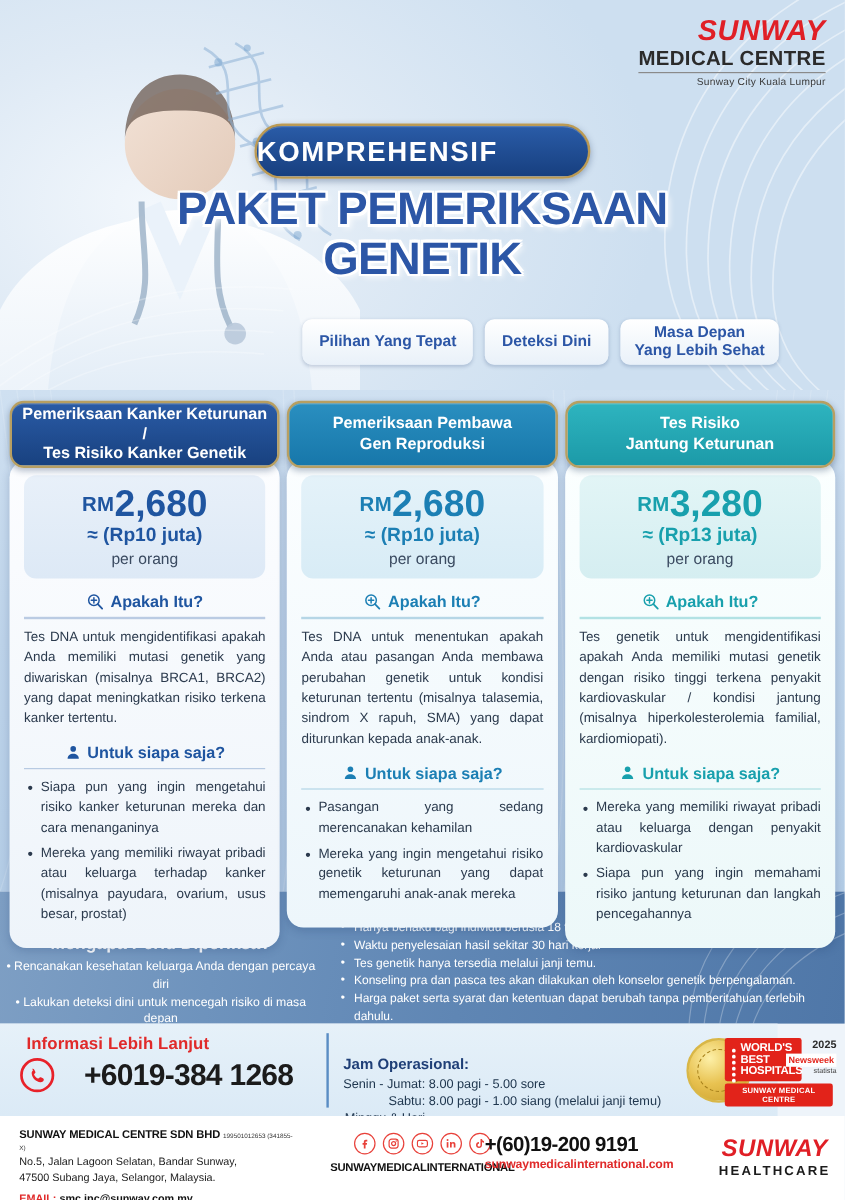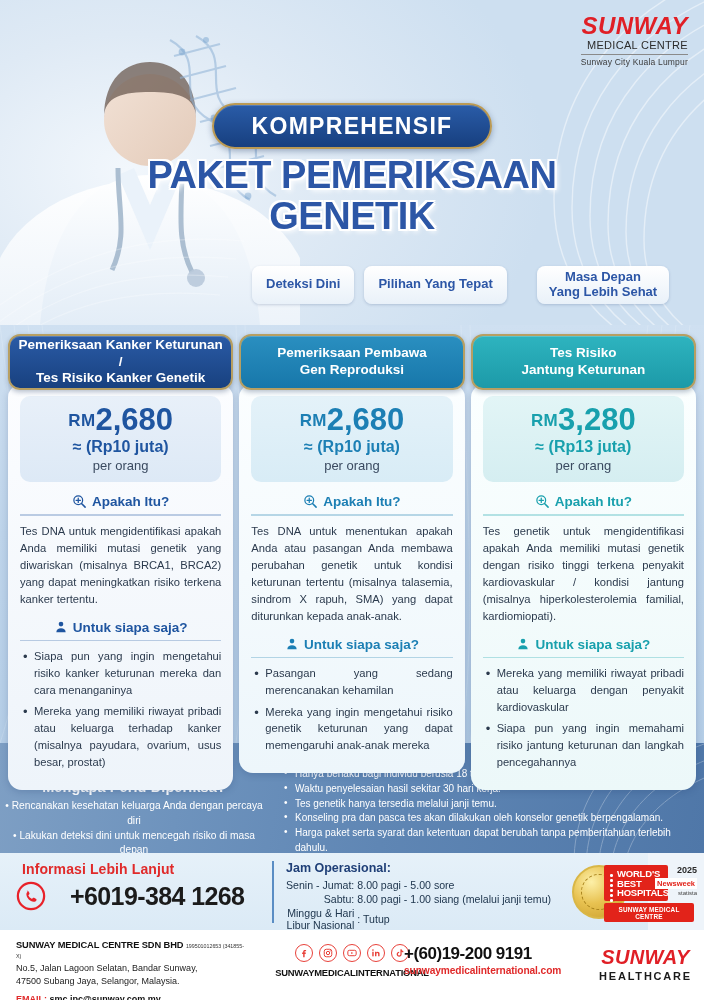--- a/index.html
+++ b/index.html
@@ -31,34 +31,34 @@
     pointer-events: none;
   }
   .logo-sunway {
     position: absolute; right: 16px; top: 14px; text-align: right; line-height: 1;
   }
   .logo-sunway .l1 {
     font-size: 24px; font-weight: bold; font-style: italic; color: #e01f26;
     letter-spacing: .5px;
   }
   .logo-sunway .l2 {
-    font-size: 11px; font-weight: normal; color: #2b2b2b; letter-spacing: .3px; margin-top: 2px;
+    font-size: 17px; font-weight: bold; color: #2b2b2b; letter-spacing: .3px; margin-top: 2px;
   }
   .logo-sunway .l3 {
     font-size: 8.5px; color: #3b3b3b; margin-top: 3px; padding-top: 3px;
     border-top: 1px solid #8a8a8a; letter-spacing: .2px;
   }
 
   .komp-badge {
     position: absolute; left: 50%; transform: translateX(-50%); top: 103px;
     width: 280px; height: 46px; border-radius: 24px;
     background: linear-gradient(180deg, #2a5ca8 0%, #173f7f 100%);
     border: 2.5px solid #bb9a54;
     box-shadow: 0 2px 6px rgba(12,40,88,.35), inset 0 1px 0 rgba(255,255,255,.2);
-    display: flex; align-items: center; justify-content: center;
+    display: flex; align-items: center; 
   }
   .komp-badge span {
     color: #ffffff; font-size: 23px; font-weight: bold; letter-spacing: 1.3px;
   }
   .hero-title {
     position: absolute; top: 155px; left: 0; width: 704px; text-align: center;
     color: #2c56a6; font-size: 38px; font-weight: bold; line-height: 1.08;
     letter-spacing: -0.5px;
     text-shadow:
       2px 0 0 #fff, -2px 0 0 #fff, 0 2px 0 #fff, 0 -2px 0 #fff,
@@ -69,21 +69,21 @@
 
   .pills { position: absolute; top: 266px; left: 252px; display: flex; gap: 10px; align-items: stretch; }
   .pill {
     background: linear-gradient(180deg,#ffffff 0%,#e9f1f9 100%);
     border-radius: 8px; padding: 6px 14px;
     display: flex; align-items: center; justify-content: center; text-align: center;
     color: #2c56a6; font-size: 13px; font-weight: bold; line-height: 1.15;
     box-shadow: 0 1px 3px rgba(40,70,120,.22);
     min-height: 36px;
   }
-  .pill.two-line { padding: 4px 12px; margin-left: 20px; }
+  .pill.two-line { padding: 4px 12px; }
 
   
   .cols {
     position: absolute; top: 325px; left: 0; width: 704px; height: 418px;
     background:
       linear-gradient(180deg, #cfe0f1 0%, #bed4ea 50%, #b4cde6 100%);
     display: flex; gap: 6px; padding: 9px 8px 0 8px;
   }
   .colbg-lines {
     position:absolute; inset:0; opacity:.30; pointer-events:none;
@@ -190,21 +190,21 @@
   }
   .contact-left { position: absolute; left: 16px; top: 8px; width: 258px; }
   .info-lanjut { color: #e02a2a; font-size: 14px; font-weight: bold; letter-spacing:.1px; margin-left: 6px; }
   .phone-row { display: flex; align-items: center; gap: 24px; margin-top: 4px; }
   .wa { width: 30px; height: 30px; flex: 0 0 30px; }
   .phone-num { font-size: 25px; font-weight: bold; color: #1b1b1b; letter-spacing: -0.6px; }
 
   .divider-v { position:absolute; left: 272px; top: 8px; width: 2px; height: 62px; background: #5a8dc4; }
 
   .hours { position: absolute; left: 286px; top: 8px; width: 300px; color:#1f3f77; }
-  .hours h4 { font-size: 12.5px; font-weight: bold; color:#1f3f77; margin-bottom: 3px; }
+  .hours h4 { font-size: 12.5px; font-weight: bold; color:#1f3f77; margin-bottom: 3px; margin-top: 19px; }
   .hours table { border-collapse: collapse; }
   .hours td { font-size: 10.6px; color:#20374f; padding: 1px 0; vertical-align: middle; }
   .hours td.lbl { text-align: right; padding-right: 3px; white-space: nowrap; }
   .hours td.val { white-space: nowrap; }
 
   .medal {
     position:absolute; left: 572px; top: 12px; width: 54px; height: 54px; border-radius: 50%;
     background: radial-gradient(circle at 35% 30%, #fdf0a8 0%, #e8c251 45%, #c79a27 100%);
     border: 2px solid #d9b747;
     display:flex; align-items:center; justify-content:center;
@@ -323,24 +323,24 @@
       <span>KOMPREHENSIF</span>
     </div>
 
     <div class="hero-title">
       <span>PAKET PEMERIKSAAN</span>
       <span class="l2">GENETIK</span>
     </div>
 
     <div class="pills">
       <div class="pill">
+        <span>Pilihan Yang Tepat</span>
+      </div>
+      <div class="pill">
         <span>Deteksi Dini</span>
-      </div>
-      <div class="pill">
-        <span>Pilihan Yang Tepat</span>
       </div>
       <div class="pill two-line">
         <span style="white-space:pre-line">Masa Depan
 Yang Lebih Sehat</span>
       </div>
     </div>
   </div>
 
   <div class="cols">
     <svg class="colbg-lines" viewBox="0 0 704 418" preserveAspectRatio="none">

